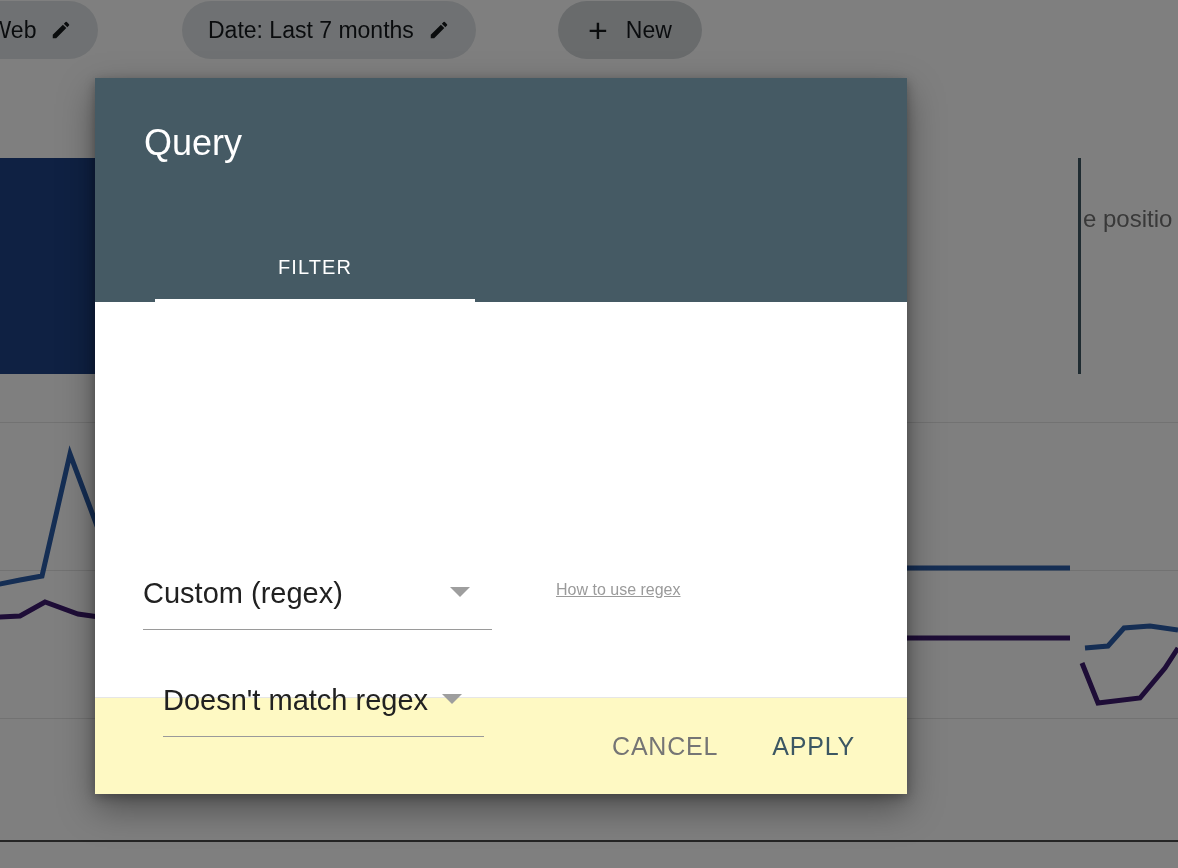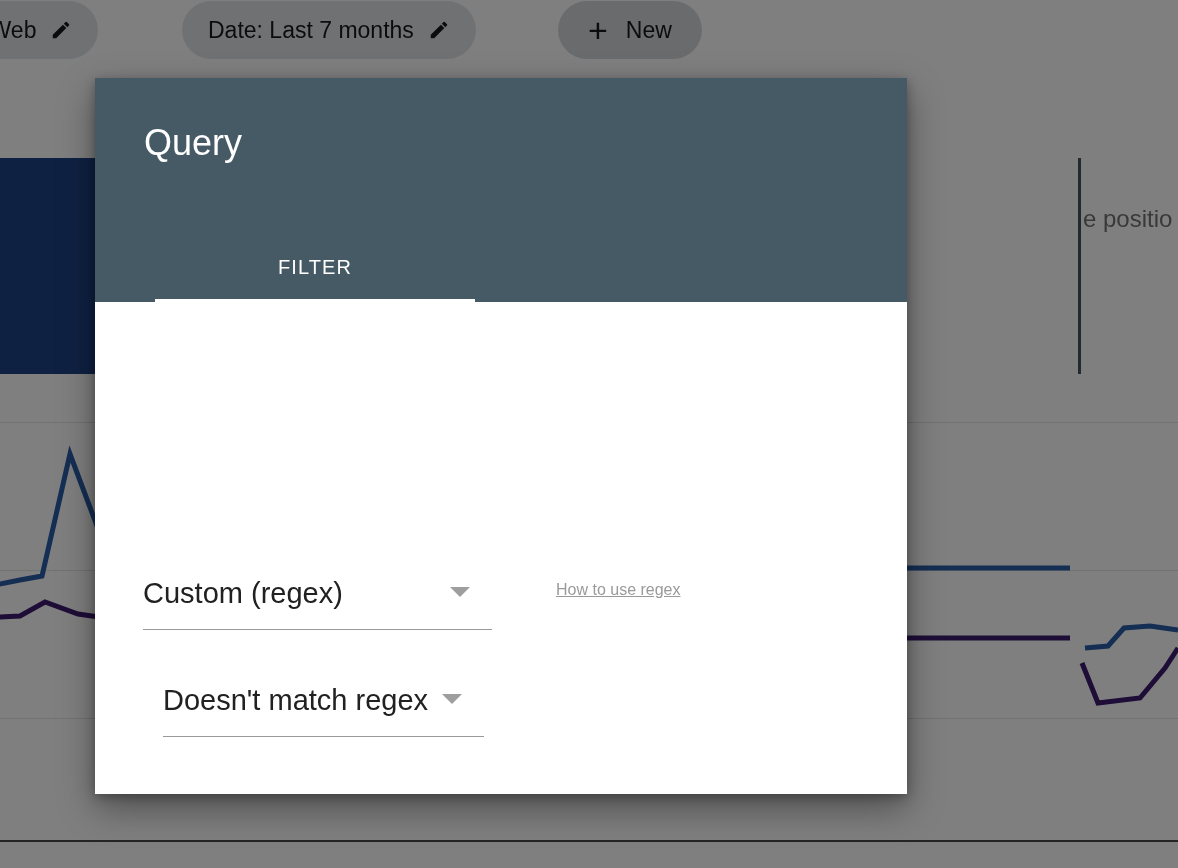--- a/index.html
+++ b/index.html
@@ -243,14 +243,18 @@
           <span class="caret"></span>
         </div>
       </div>
 
       <div class="field-value">
         <input class="value-input" type="text" value="brand name|bnard|and name" style="">
       </div>
 
     </div>
 
+    <div class="modal-footer">
+      <button class="btn btn-cancel">CANCEL</button>
+      <button class="btn btn-apply">APPLY</button>
+    </div>
   </div>
 </div>
 
 </body></html>

